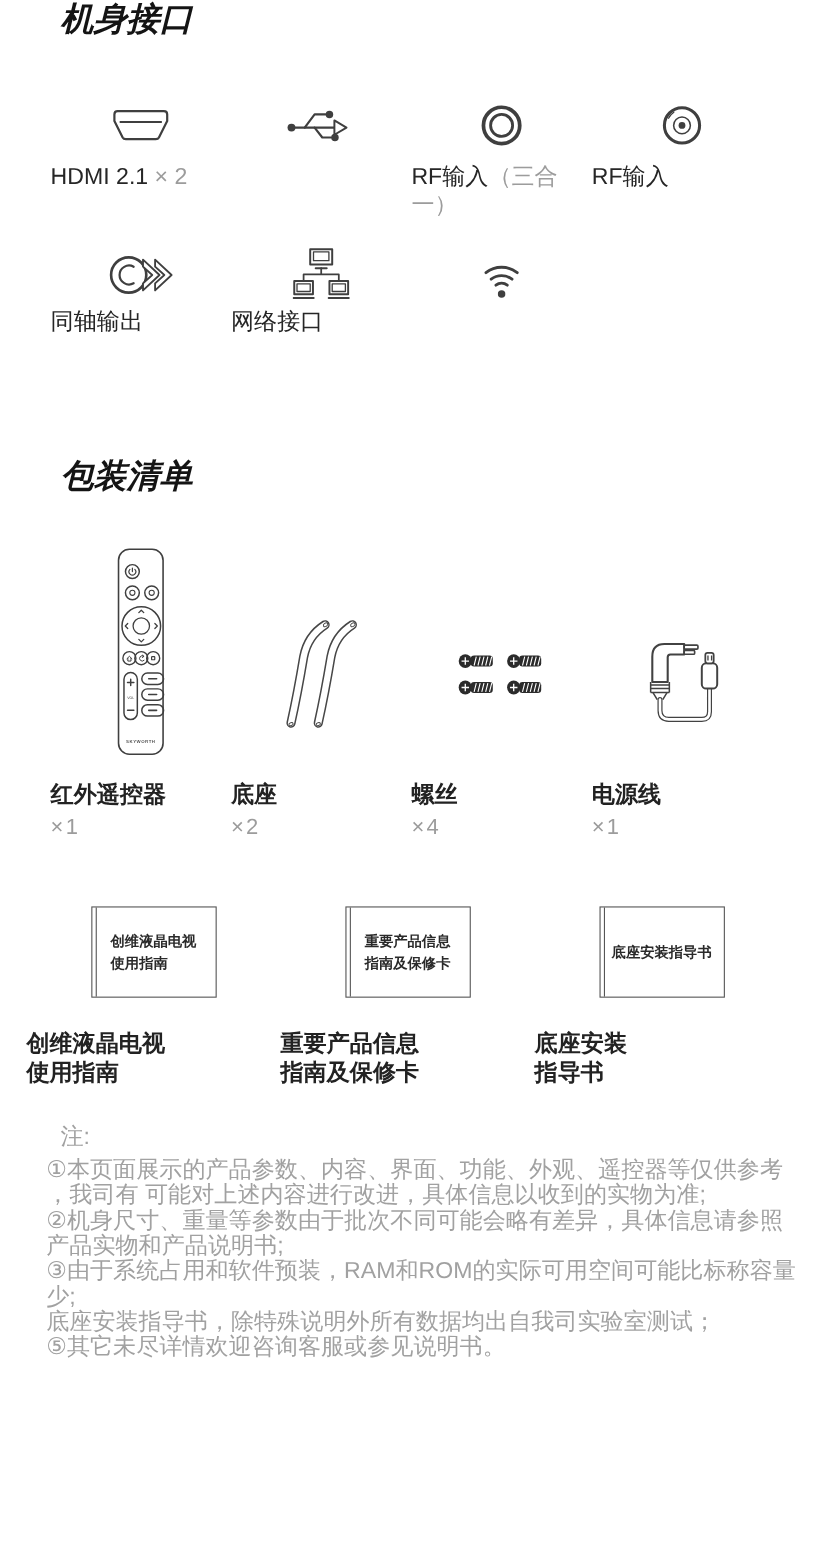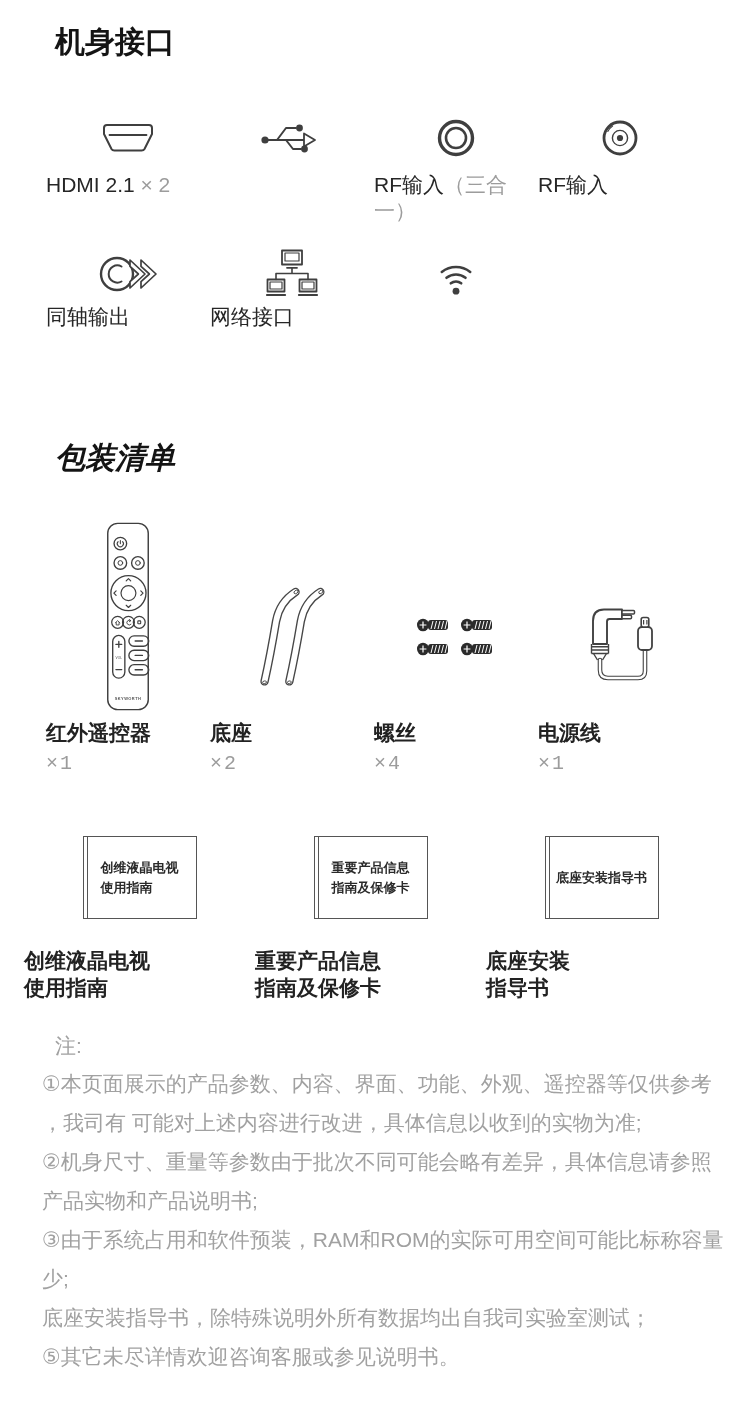--- a/index.html
+++ b/index.html
@@ -1,47 +1,47 @@
 <!DOCTYPE html>
 <html><head>
 <meta charset="utf-8">
 <style>
   html,body{margin:0;padding:0;background:#fff;}
   body{width:750px;min-height:1409px;overflow:hidden;
        font-family:"Liberation Sans","DejaVu Sans",sans-serif;color:#1f1f1f;}
   .section-title{font-size:30px;line-height:36px;font-weight:700;color:#141414;margin:0 0 0 55px;}
-  #interfaces-title{padding-top:24px;}
+  #interfaces-title{font-style:italic;}
   .grid4{display:grid;grid-template-columns:repeat(4,164px);margin-left:46px;}
   .grid3docs{display:grid;grid-template-columns:repeat(3,231px);margin-left:24px;}
   .cell{text-align:left;}
   .icon-box{height:56px;display:flex;align-items:center;justify-content:center;}
   .icon-box2{height:48px;display:flex;align-items:center;justify-content:center;}
   .if-label{margin-top:6px;font-size:21px;line-height:26px;color:#262626;font-weight:500;}
   .if-suffix{color:#9c9c9c;font-weight:400;}
   .row1{margin-top:50px;}
   .row2{margin-top:26px;}
   #packing-title{margin-top:110px;font-style:italic;}
   .items-row{margin-top:44px;height:192px;align-items:end;}
   .item-cell{display:flex;justify-content:center;align-items:flex-end;height:192px;}
   .mb-stands{margin-bottom:20px;}
   .mb-screws{margin-bottom:52px;}
   .mb-power{margin-bottom:26px;}
-  .labels-row{margin-top:10px;font-family:Liberation Mono, monospace;}
+  .labels-row{margin-top:22px;}
   .item-label{font-size:21px;line-height:26px;font-weight:700;color:#222;}
   .item-count{margin-top:4px;font-size:20px;line-height:24px;color:#9c9c9c;letter-spacing:2px;}
   .docs-row{margin-top:60px;}
   .doc-box{width:114px;height:83px;margin:0 auto;border:1px solid #555;position:relative;
            display:flex;align-items:center;justify-content:center;background:#fff;box-sizing:border-box;}
   .doc-box::before{content:"";position:absolute;left:3px;top:0;bottom:0;width:1px;background:#555;}
   .doc-box-text{font-size:13px;line-height:20px;font-weight:700;color:#2a2a2a;white-space:pre-line;}
   .doc-labels-row{margin-top:28px;}
   .doc-label{font-size:21px;line-height:27px;font-weight:700;color:#222;white-space:pre-line;}
   .notes{margin:30px 0 0 42px;width:700px;}
   .notes-heading{margin:0 0 4px 13px;font-size:21px;line-height:29px;color:#a1a1a1;}
-  .note{margin:0;font-size:21px;line-height:39px;color:#a1a1a1;white-space:pre-line;}
+  .note{margin:0;font-size:21px;line-height:23px;color:#a1a1a1;white-space:pre-line;}
   svg{display:block;}
   .st{stroke:#3f3f3f;fill:none;stroke-linecap:round;stroke-linejoin:round;}
   .fl{fill:#3f3f3f;stroke:none;}
 </style>
 </head>
 <body>
 
 <section>
   <h2 id="interfaces-title" class="section-title">机身接口</h2>
 

